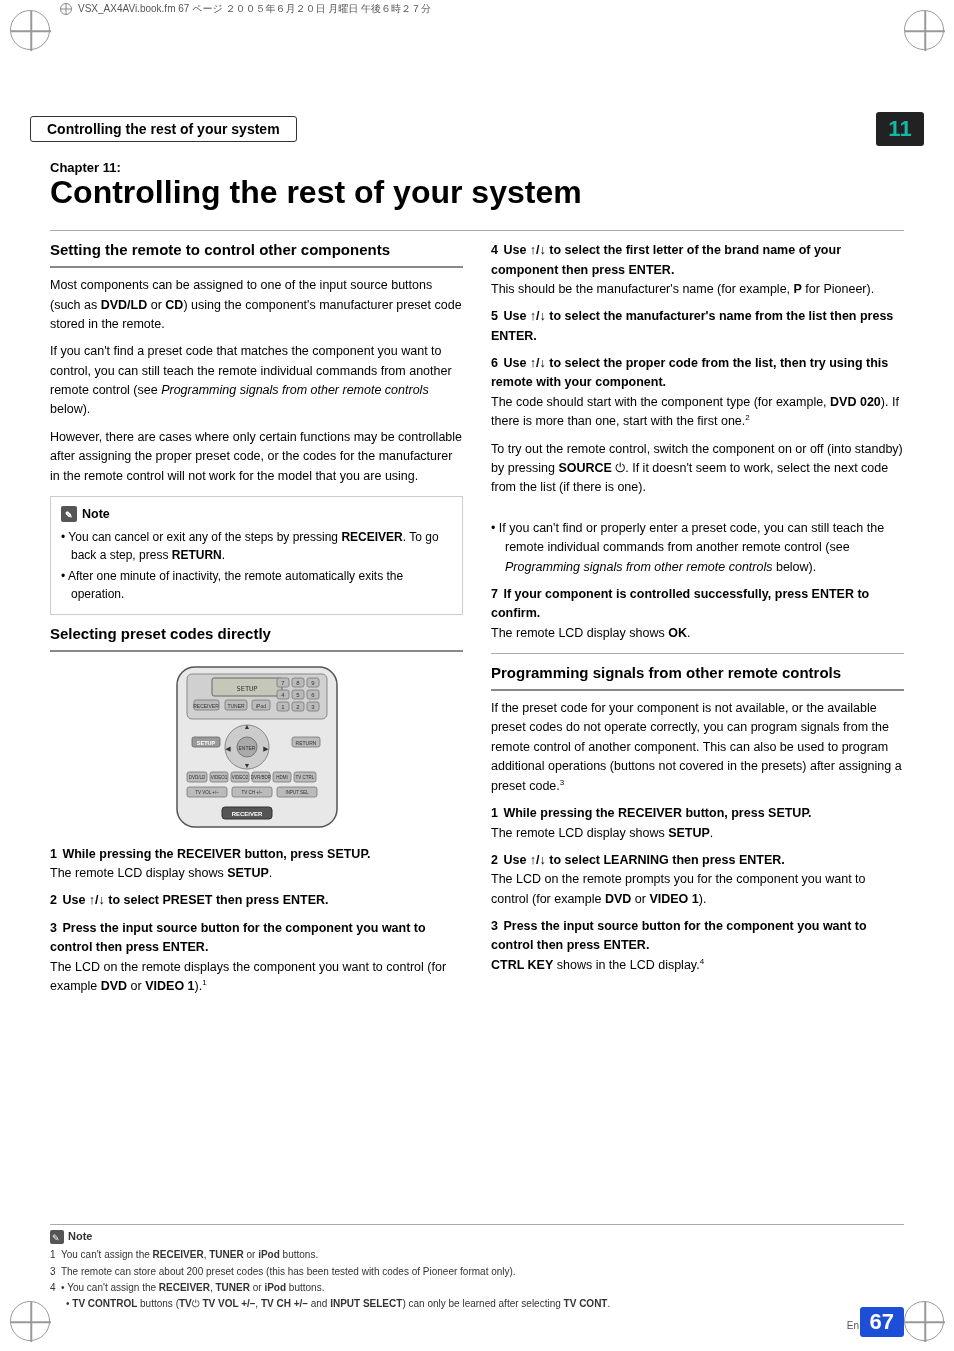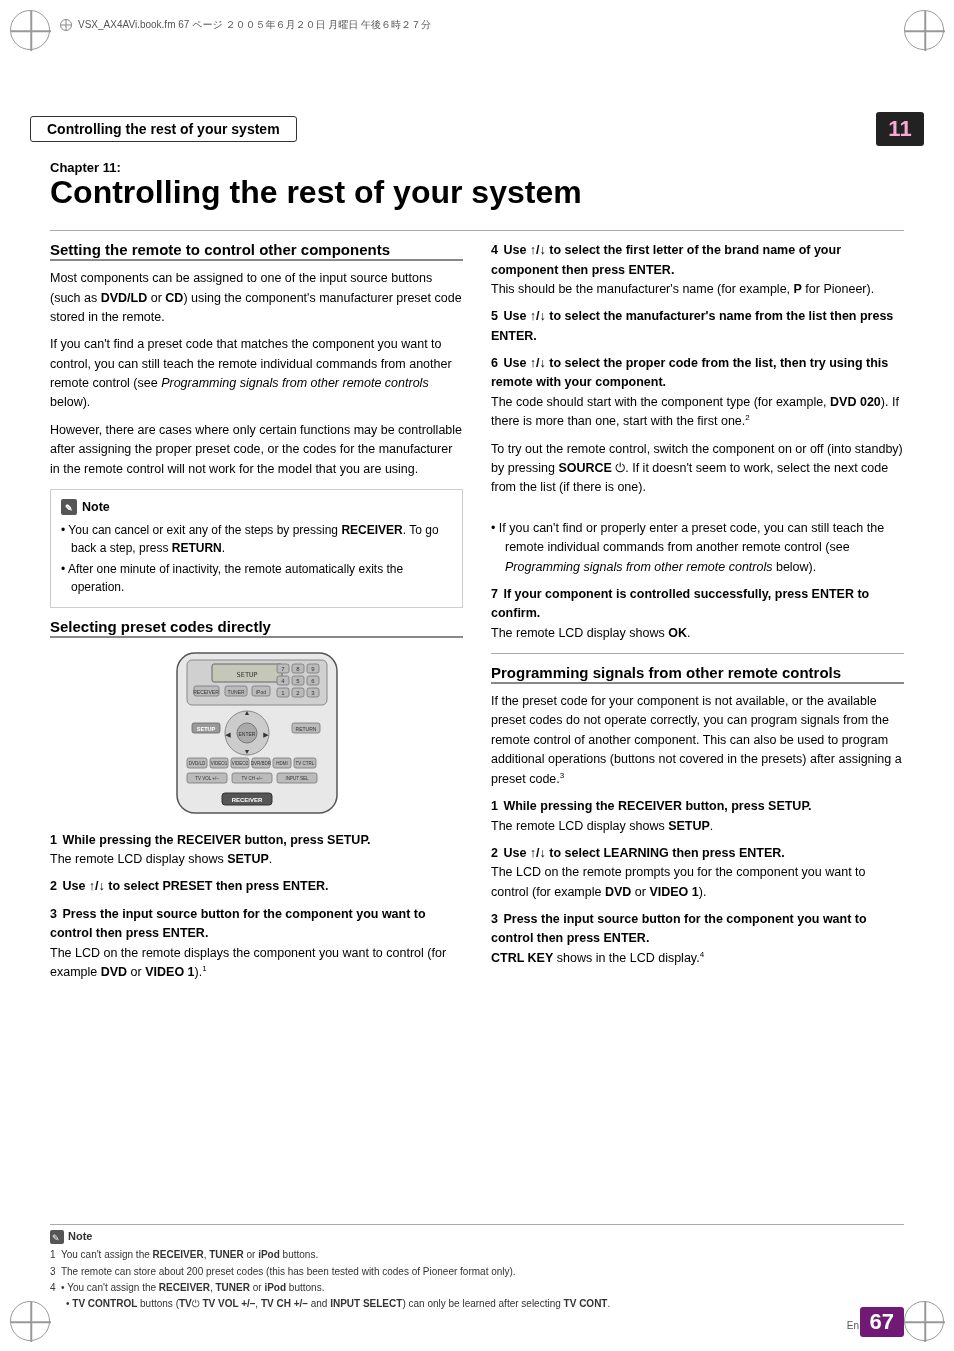--- a/index.html
+++ b/index.html
@@ -35,21 +35,21 @@
       content: '';
       position: absolute;
       background: #999;
     }
     .corner-cross::before { width: 1.5px; height: 100%; left: 50%; transform: translateX(-50%); }
     .corner-cross::after { width: 100%; height: 1.5px; top: 50%; transform: translateY(-50%); }
 
     
     .top-bar {
       position: absolute;
-      top: 18px;
+      top: 2px;
       left: 60px;
       right: 60px;
       font-size: 10px;
       color: #555;
       display: flex;
       align-items: center;
       gap: 6px;
     }
     .top-bar-crosshair {
       width: 12px;
@@ -79,21 +79,21 @@
     }
     .chapter-band-inner {
       border: 1.5px solid #333;
       border-radius: 3px;
       padding: 4px 16px;
       font-size: 14px;
       font-weight: bold;
     }
     .chapter-number-box {
       background: #222;
-      color: #f9a8d4;
+      color: #14b8a6;
       font-size: 22px;
       font-weight: bold;
       padding: 4px 12px;
       border-radius: 3px;
       min-width: 48px;
       text-align: center;
     }
 
     
     .main-content {
@@ -127,21 +127,21 @@
     }
     .col-right {
       flex: 1;
     }
 
     .section-title {
       font-size: 15px;
       font-weight: bold;
       margin-bottom: 8px;
       border-bottom: 2px solid #888;
-      padding-bottom: 1px;
+      padding-bottom: 8px;
     }
 
     .body-text {
       font-size: 12.5px;
       line-height: 1.55;
       margin-bottom: 8px;
     }
 
     .body-text b { font-weight: bold; }
     .body-text i { font-style: italic; }
@@ -217,21 +217,21 @@
       margin-bottom: 3px;
     }
 
     
     .page-number {
       position: absolute;
       bottom: 14px;
       right: 50px;
       font-size: 22px;
       font-weight: bold;
-      background: #701a75;
+      background: #1d4ed8;
       color: #fff;
       padding: 2px 10px;
       border-radius: 3px;
       margin-top: 48px;
     }
     .page-en {
       position: absolute;
       bottom: 20px;
       right: 95px;
       font-size: 10px;

